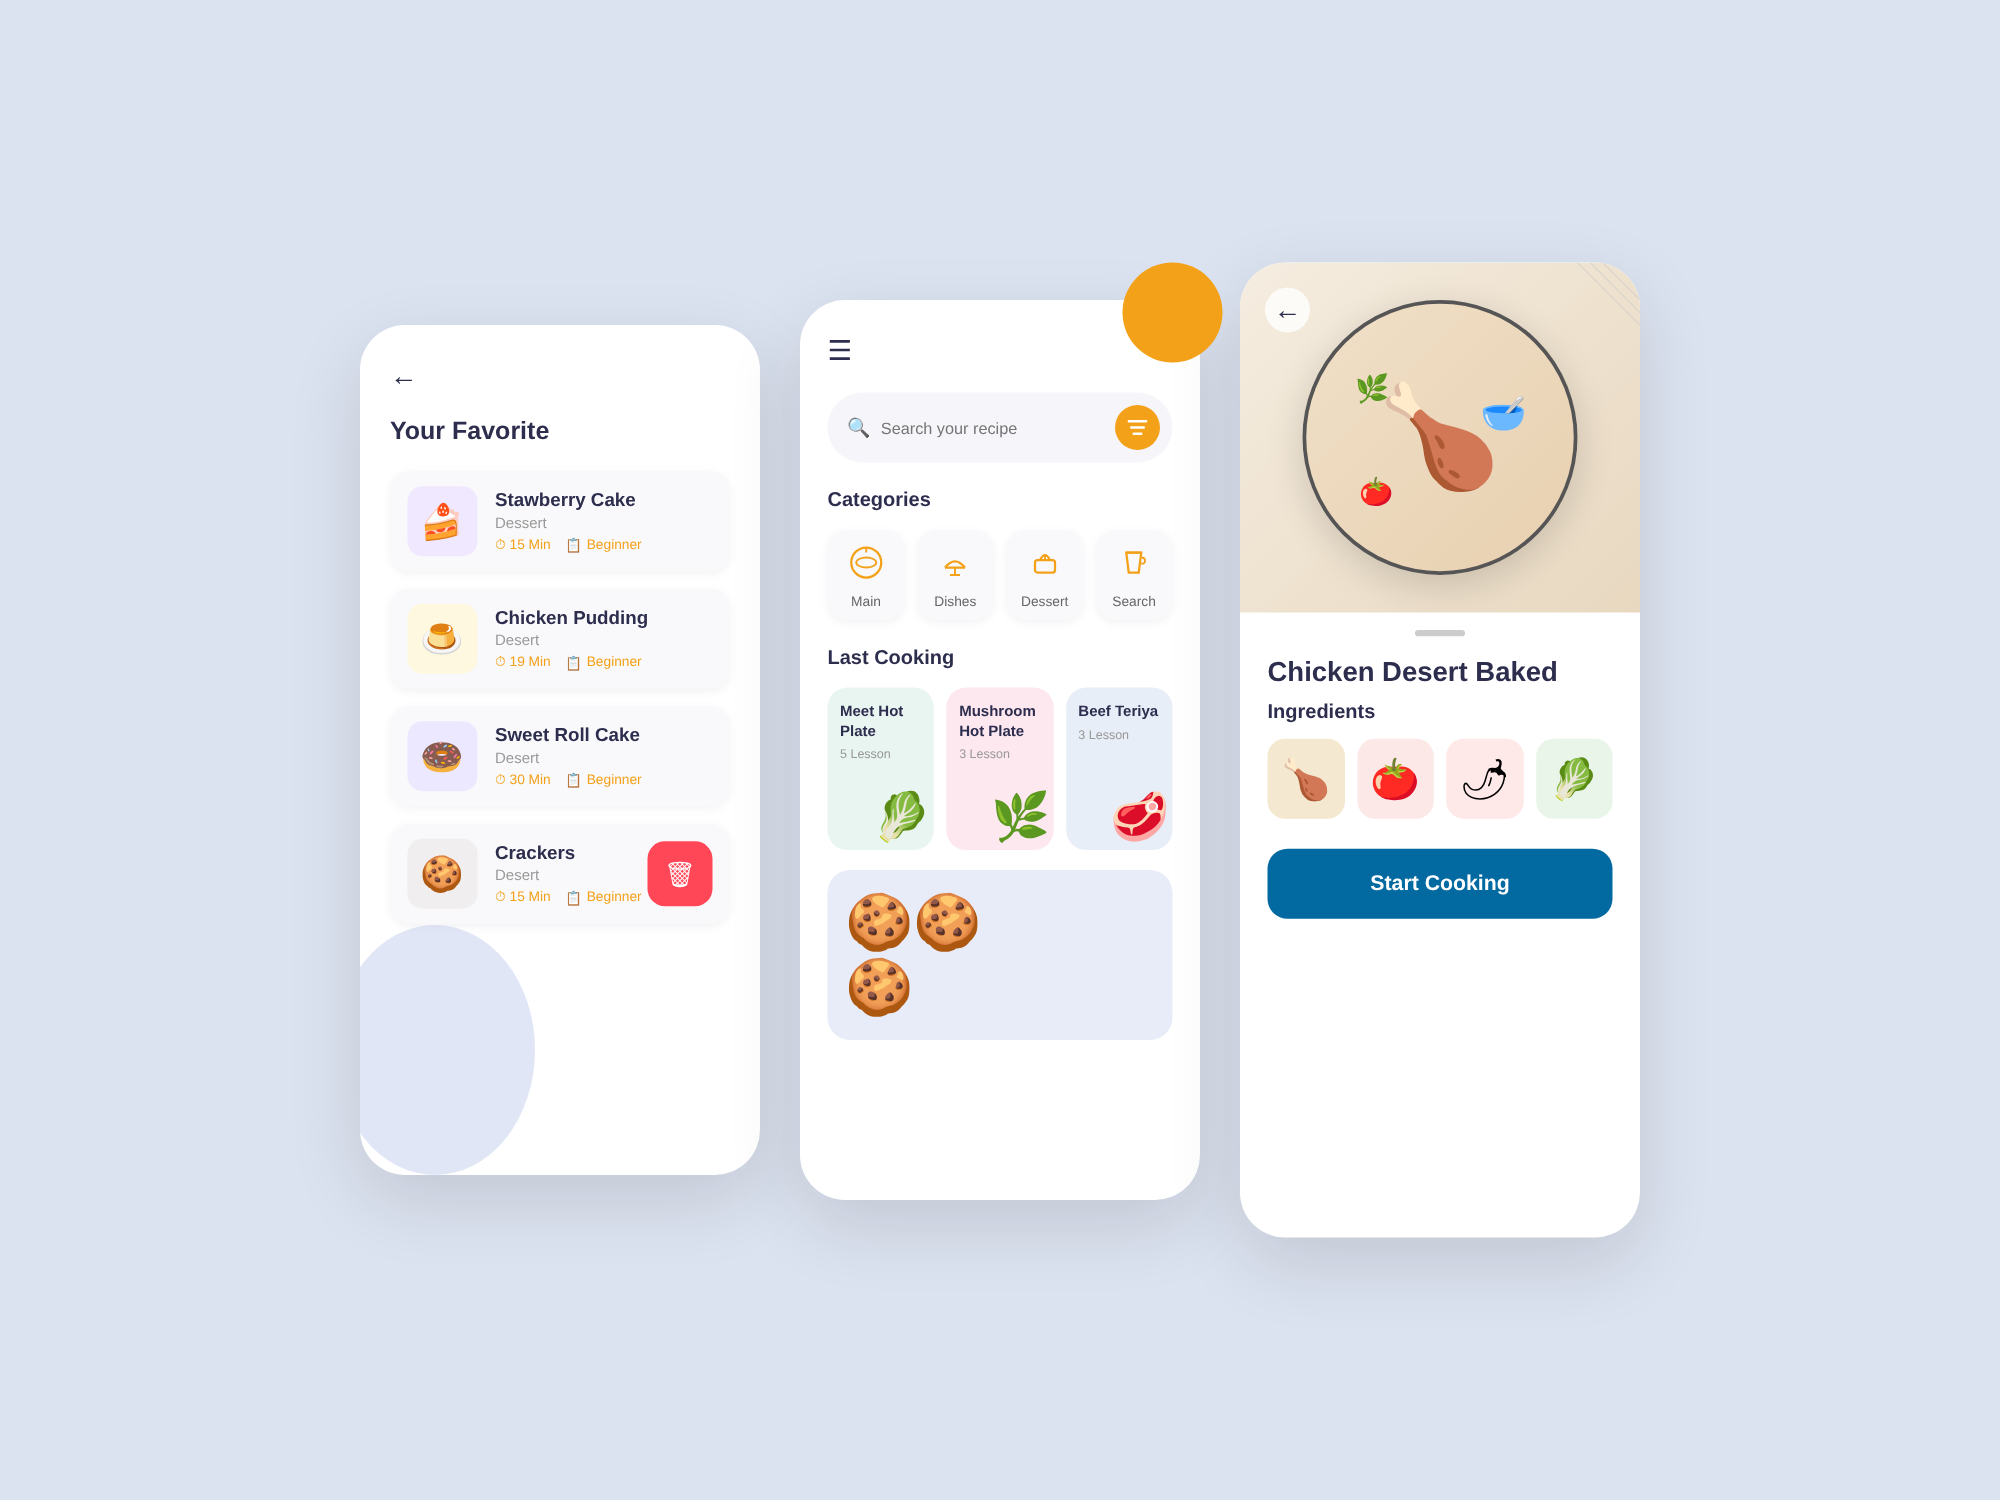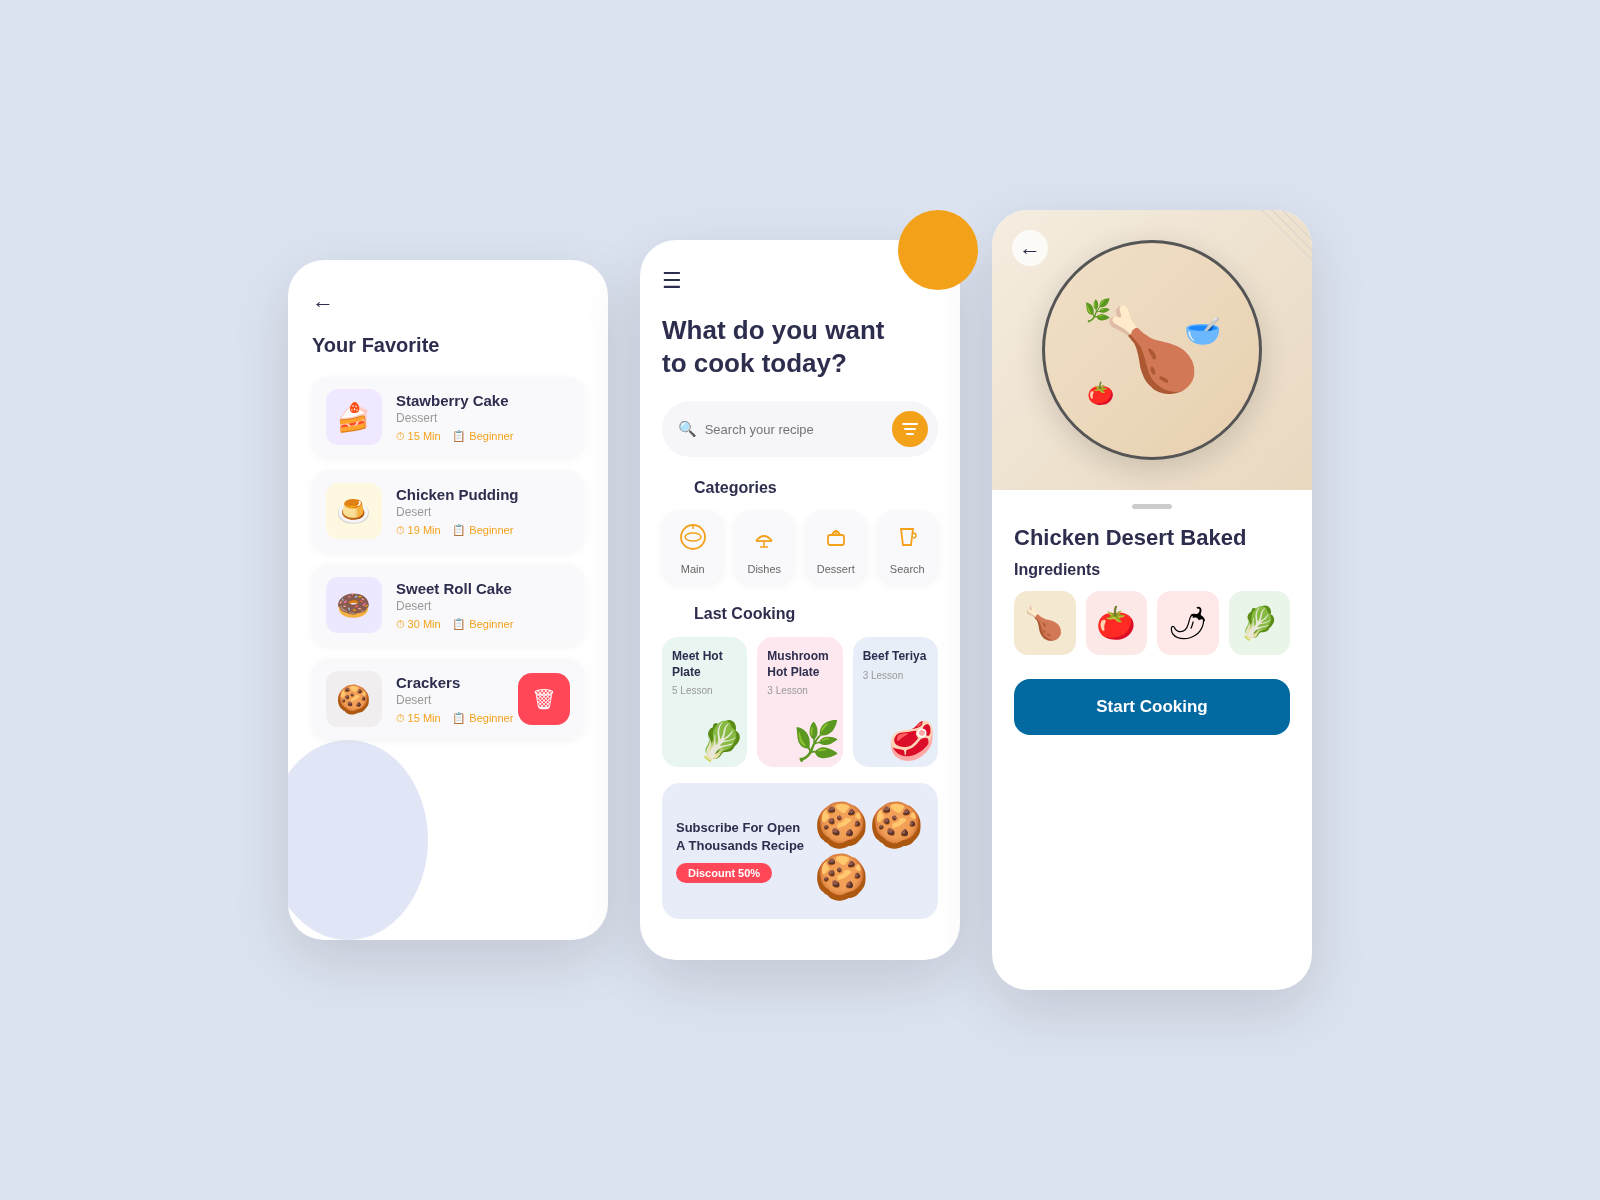--- a/index.html
+++ b/index.html
@@ -202,21 +202,20 @@
       color: white;
       font-size: 16px;
       cursor: pointer;
     }
 
     .section-title {
       font-size: 16px;
       font-weight: 700;
       color: #2d2d4e;
       margin-bottom: 14px;
-      margin-left: 32px;
     }
 
     .categories-row {
       display: flex;
       gap: 10px;
       margin-bottom: 22px;
     }
 
     .cat-item {
       flex: 1;
@@ -481,24 +480,20 @@
       </div>
       <div class="delete-btn">🗑</div>
     </div>
   </div>
 
   <div class="phone-card screen2">
     <div class="orange-blob"></div>
 
     <div class="menu-icon">☰</div>
 
-    <div class="main-heading">
-      <span>What do you want</span><br>
-      <span>to cook today?</span>
-    </div>
 
     <div class="search-bar">
       <div class="search-icon-wrap">🔍</div>
       <input class="search-input" type="text" placeholder="Search your recipe" style="">
       <div class="filter-btn">
         <svg width="16" height="14" viewBox="0 0 16 14" fill="none">
           <line x1="1" y1="2" x2="15" y2="2" stroke="white" stroke-width="2" stroke-linecap="round"></line>
           <line x1="3" y1="7" x2="13" y2="7" stroke="white" stroke-width="2" stroke-linecap="round"></line>
           <line x1="5" y1="12" x2="11" y2="12" stroke="white" stroke-width="2" stroke-linecap="round"></line>
         </svg>
@@ -569,27 +564,20 @@
         <div class="cooking-card-emoji" style="font-size:38px;">🌿</div>
       </div>
       <div class="cooking-card cooking-card-blue">
         <div class="cooking-card-title">Beef Teriya</div>
         <div class="cooking-card-lesson">3 Lesson</div>
         <div class="cooking-card-emoji" style="font-size:38px;">🥩</div>
       </div>
     </div>
 
     <div class="subscribe-banner">
-      <div>
-        <div class="subscribe-text">
-          <span>Subscribe For Open</span><br>
-          <span>A Thousands Recipe</span>
-        </div>
-        <div class="discount-badge">Discount 50%</div>
-      </div>
       <div class="subscribe-img">🍪🍪<br>🍪</div>
     </div>
   </div>
 
   <div class="phone-card screen3">
 
     <div class="recipe-hero">
 
       <div style="position:absolute;top:0;right:0;width:100px;height:100px;overflow:hidden;z-index:2;">
         <svg width="100" height="100" viewBox="0 0 100 100">

